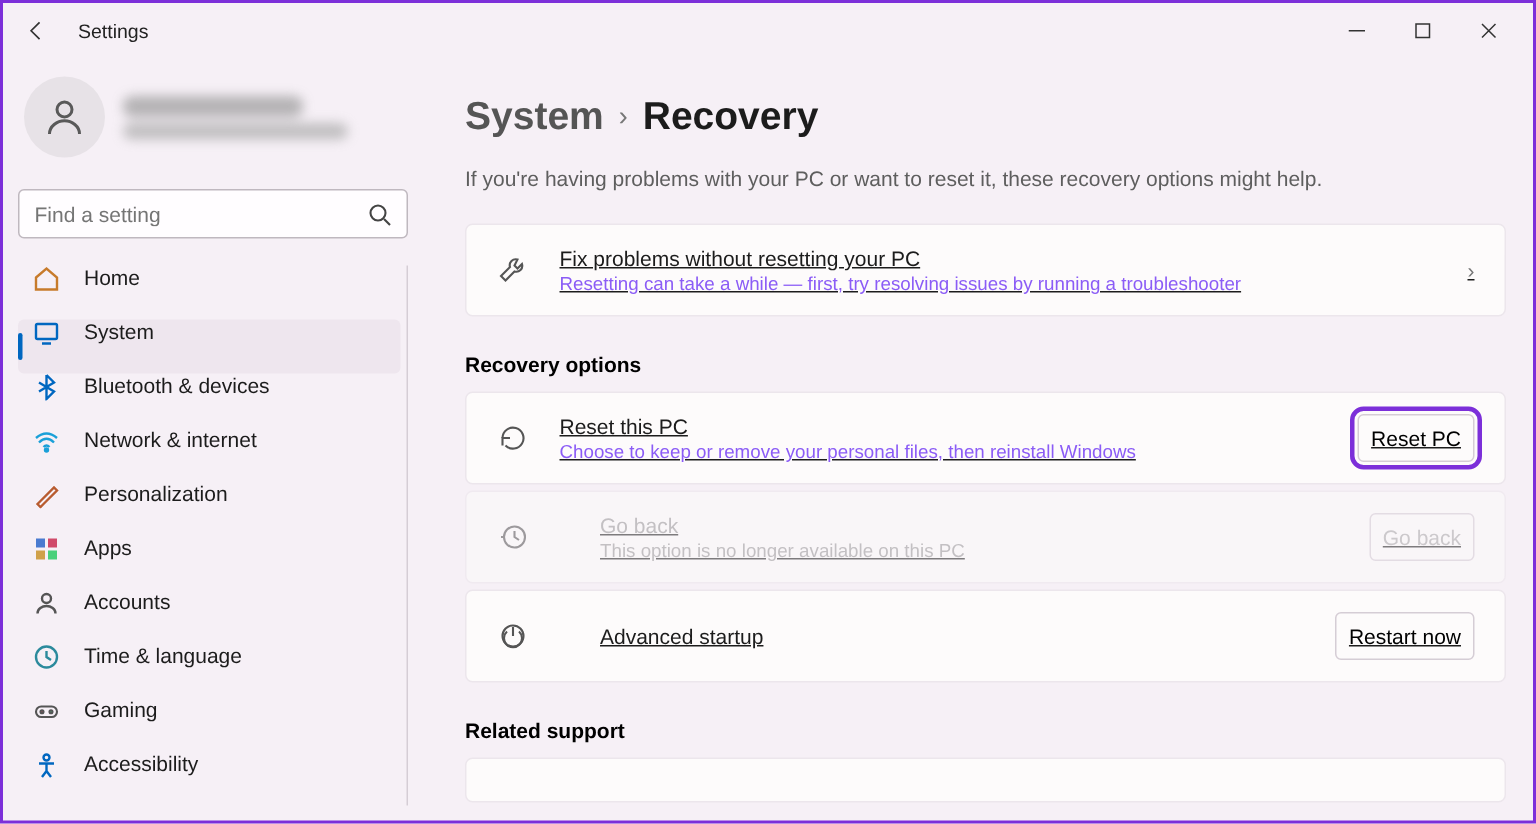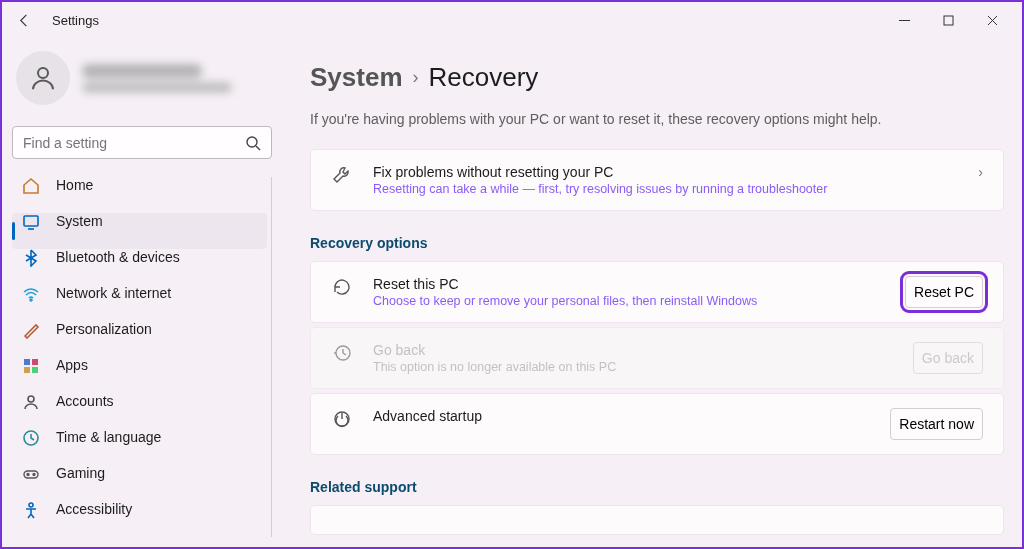--- a/index.html
+++ b/index.html
@@ -121,33 +121,33 @@
     padding: 24px 18px 0 28px;
     overflow-y: auto;
   }
   .breadcrumb {
     display:flex; align-items:center;
     font-size: 26px;
     color: #555;
   }
   .breadcrumb .parent { color:#555; font-weight:600;}
   .breadcrumb .sep { margin: 0 10px; font-size:18px; color:#777;}
-  .breadcrumb .current { color:#1c1c1c; font-weight:400;}
+  .breadcrumb .current { color:#1c1c1c; font-weight:700;}
   .subtitle {
     margin-top: 18px;
     font-size: 14px;
     color: #5e5e5e;
   }
   .card {
     margin-top: 22px;
     background: #fdfbfb;
     border: 1px solid #ece6ec;
     border-radius: 5px;
     padding: 14px 20px;
-    display:flex; 
+    display:flex; align-items:center;text-decoration:underline;
   }
   .card.disabled { opacity: 0.55; }
   .card .cicon {
     width: 22px; height: 22px;
     margin-right: 20px;
     display:flex; align-items:center; justify-content:center;
     color:#555;
   }
   .card-body { flex:1; }
   .card-title { font-size:14px; color:#1c1c1c;}
@@ -164,23 +164,23 @@
   }
   .action-btn.highlight {
     outline: 3px solid #7c2fd9;
     outline-offset: 2px;
   }
   .action-btn:disabled { color:#aaa; cursor:default;}
   .section-header {
     margin-top: 24px;
     font-size: 14px;
     font-weight: 600;
-    color: #0c4a6e;
-  }
-  .card + .card { margin-top: 4px; }
+    color: #000000;
+  }
+  .card + .card { margin-top: 4px; gap: 27px; }
   .group .card { margin-top: 4px;}
   .group { margin-top: 10px;}
 </style>
 </head>
 <body>
 
 <div class="titlebar">
   <div class="back-btn">
     <svg viewBox="0 0 16 16" width="15" height="15" fill="none" stroke="currentColor" stroke-width="1.2">
         <path d="M10 2 L4 8 L10 14"></path>

